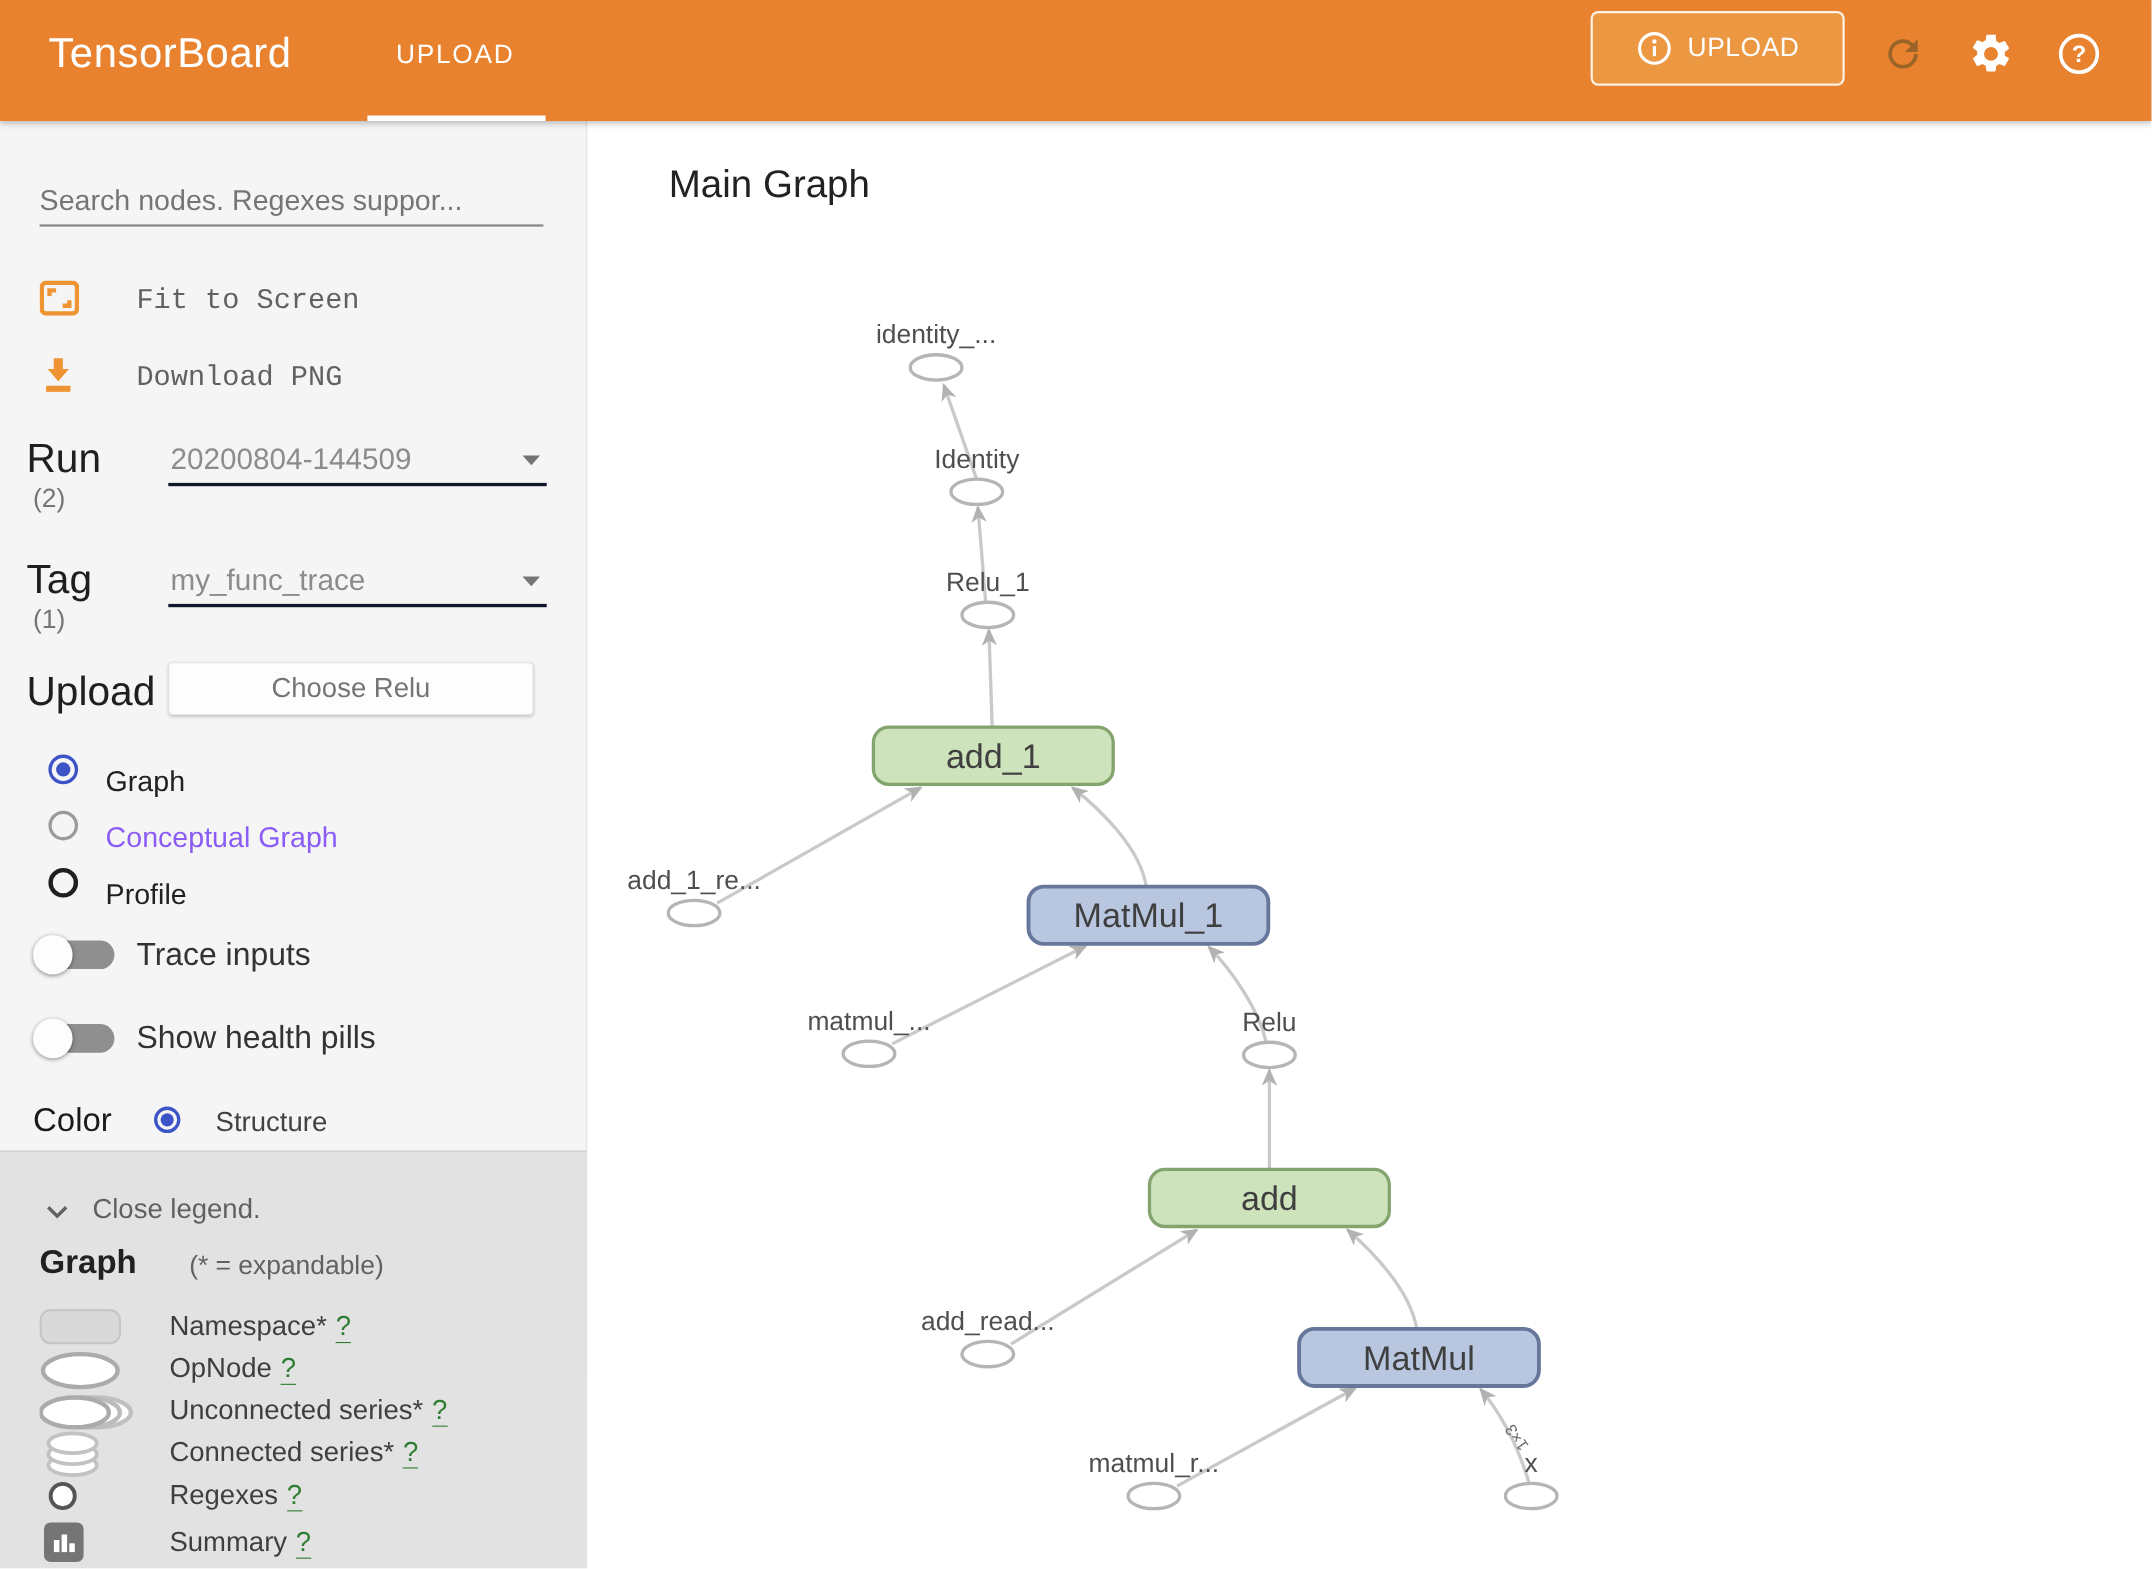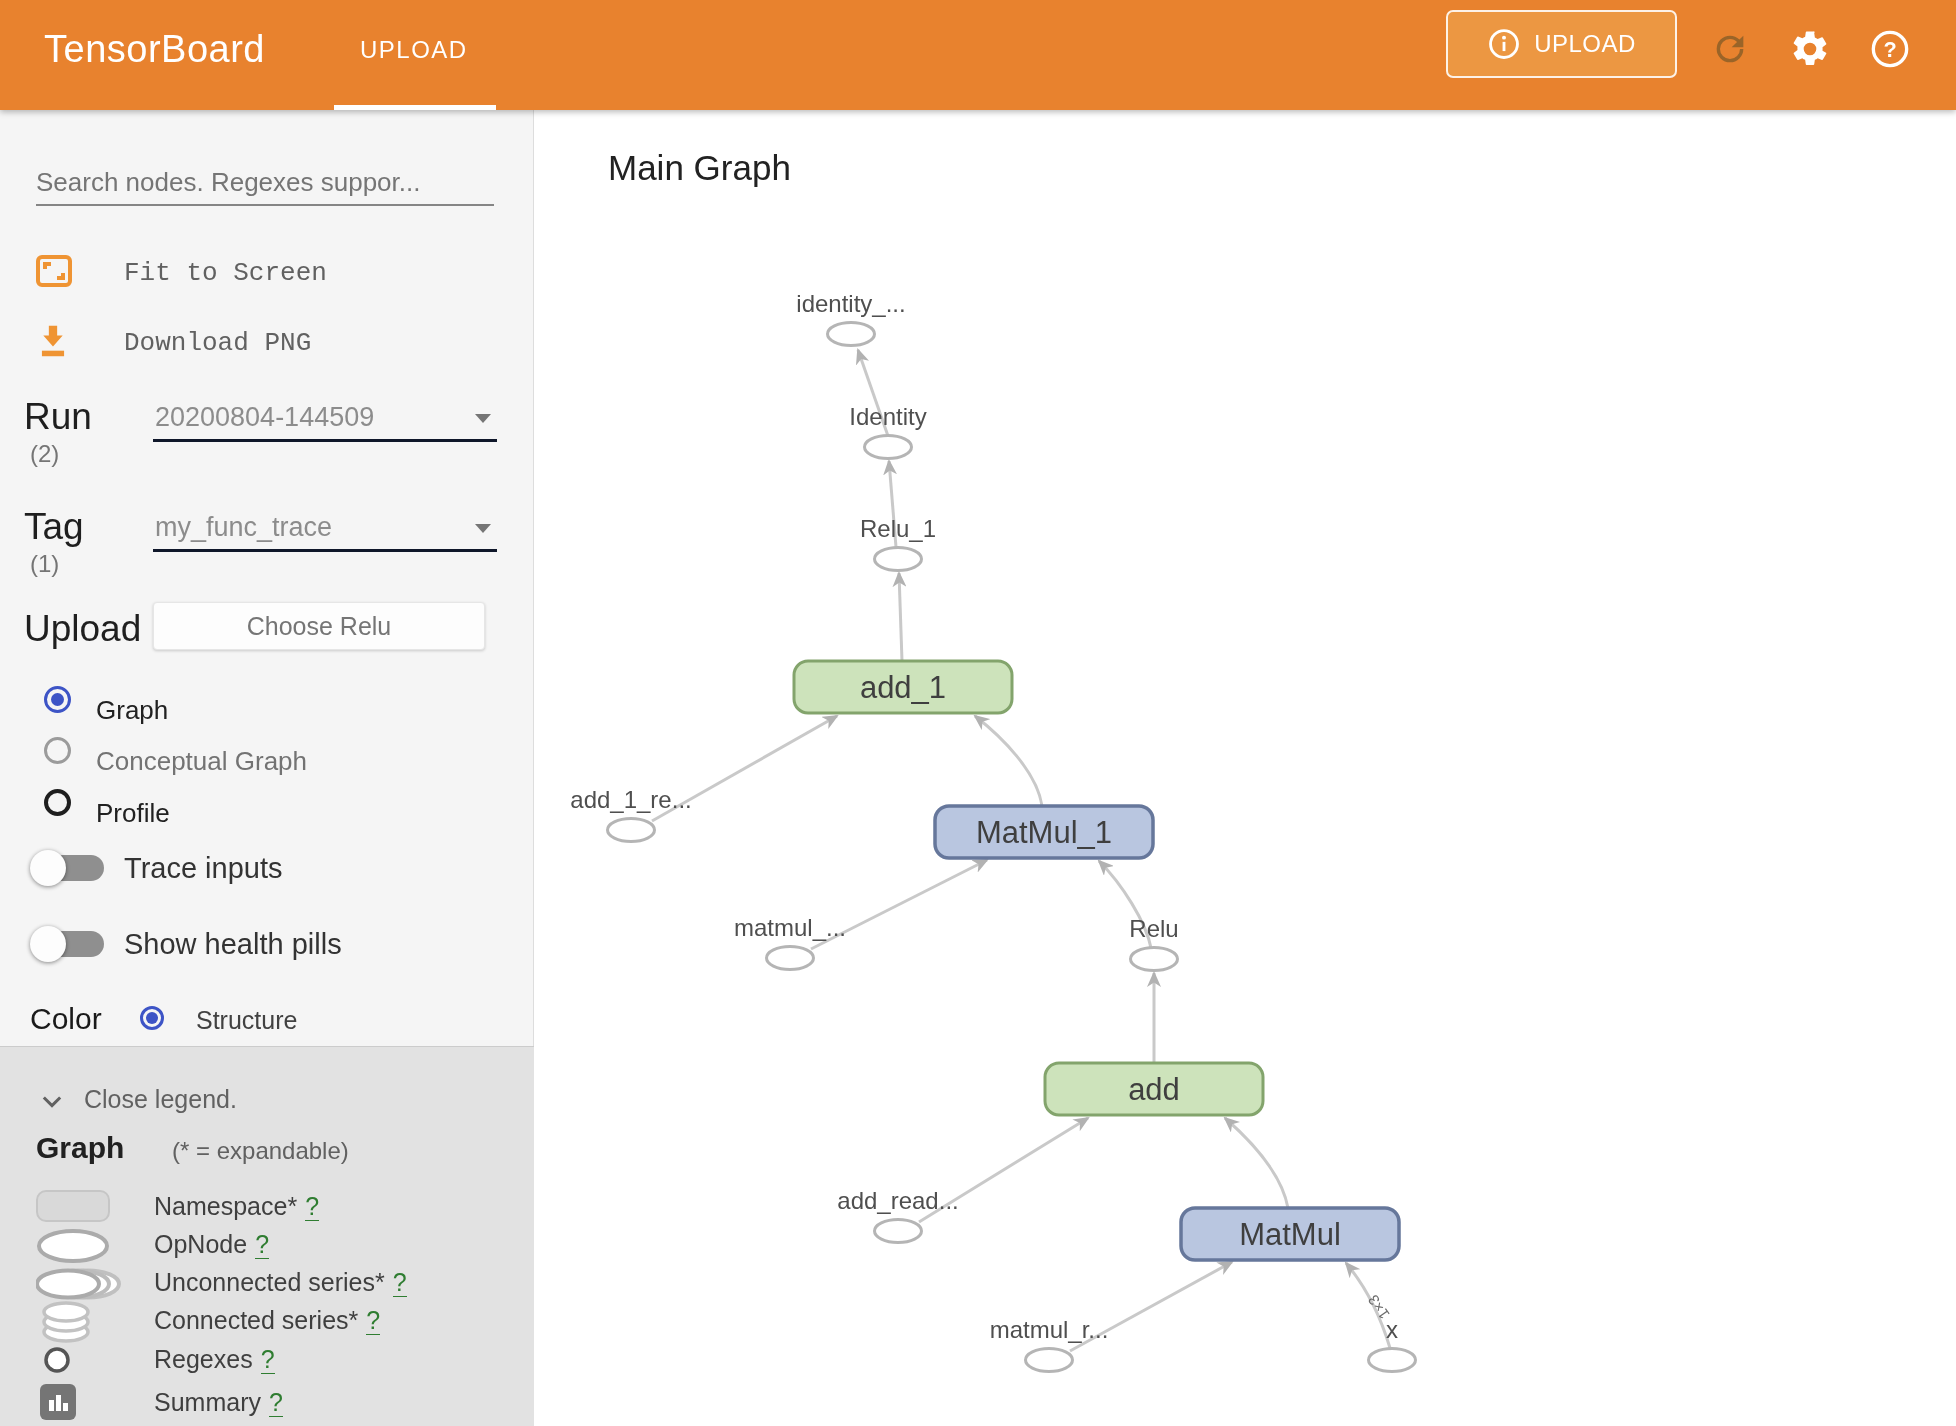--- a/index.html
+++ b/index.html
@@ -61,21 +61,21 @@
                  line-height:46px; font-size:25px; color:#757575; cursor:pointer; }
   .radio-outer { position:absolute; left:44px; width:27px; height:27px;
                  border-radius:50%; background:transparent; }
   .radio-outer.sel { border:3px solid var(--radio-sel,#3d54c6); }
   .radio-outer.sel::after { content:""; position:absolute; left:4px; top:4px;
                  width:13px; height:13px; border-radius:50%;
                  background:var(--radio-sel,#3d54c6); }
   .radio-outer.gray { border:3px solid #9b9b9b; }
   .radio-outer.dark { border:4px solid #1f1f1f; }
   .radio-label { position:absolute; left:96px; font-size:26px; color:#212121; }
-  .radio-label.dim { color:#737373; }
+  .radio-label.dim { color:#8b5cf6; }
   .toggle { position:absolute; left:30px; width:78px; height:36px; cursor:pointer; }
   .toggle .track { position:absolute; left:8px; top:5px; width:66px; height:26px;
                    border-radius:13px; background:#8f8f8f; }
   .toggle .thumb { position:absolute; left:0; top:0; width:36px; height:36px;
                    border-radius:50%; background:#fdfdfd;
                    box-shadow:0 1px 4px rgba(0,0,0,.45); }
   .toggle-label { position:absolute; left:124px; font-size:29px; color:#333; }
   #color-label { position:absolute; left:30px; top:892px; font-size:30px; color:#1a1a1a; }
   #color-radio { position:absolute; left:140px; top:896px; width:24px; height:24px;
                  border:3px solid var(--radio-sel,#3d54c6); border-radius:50%; }

